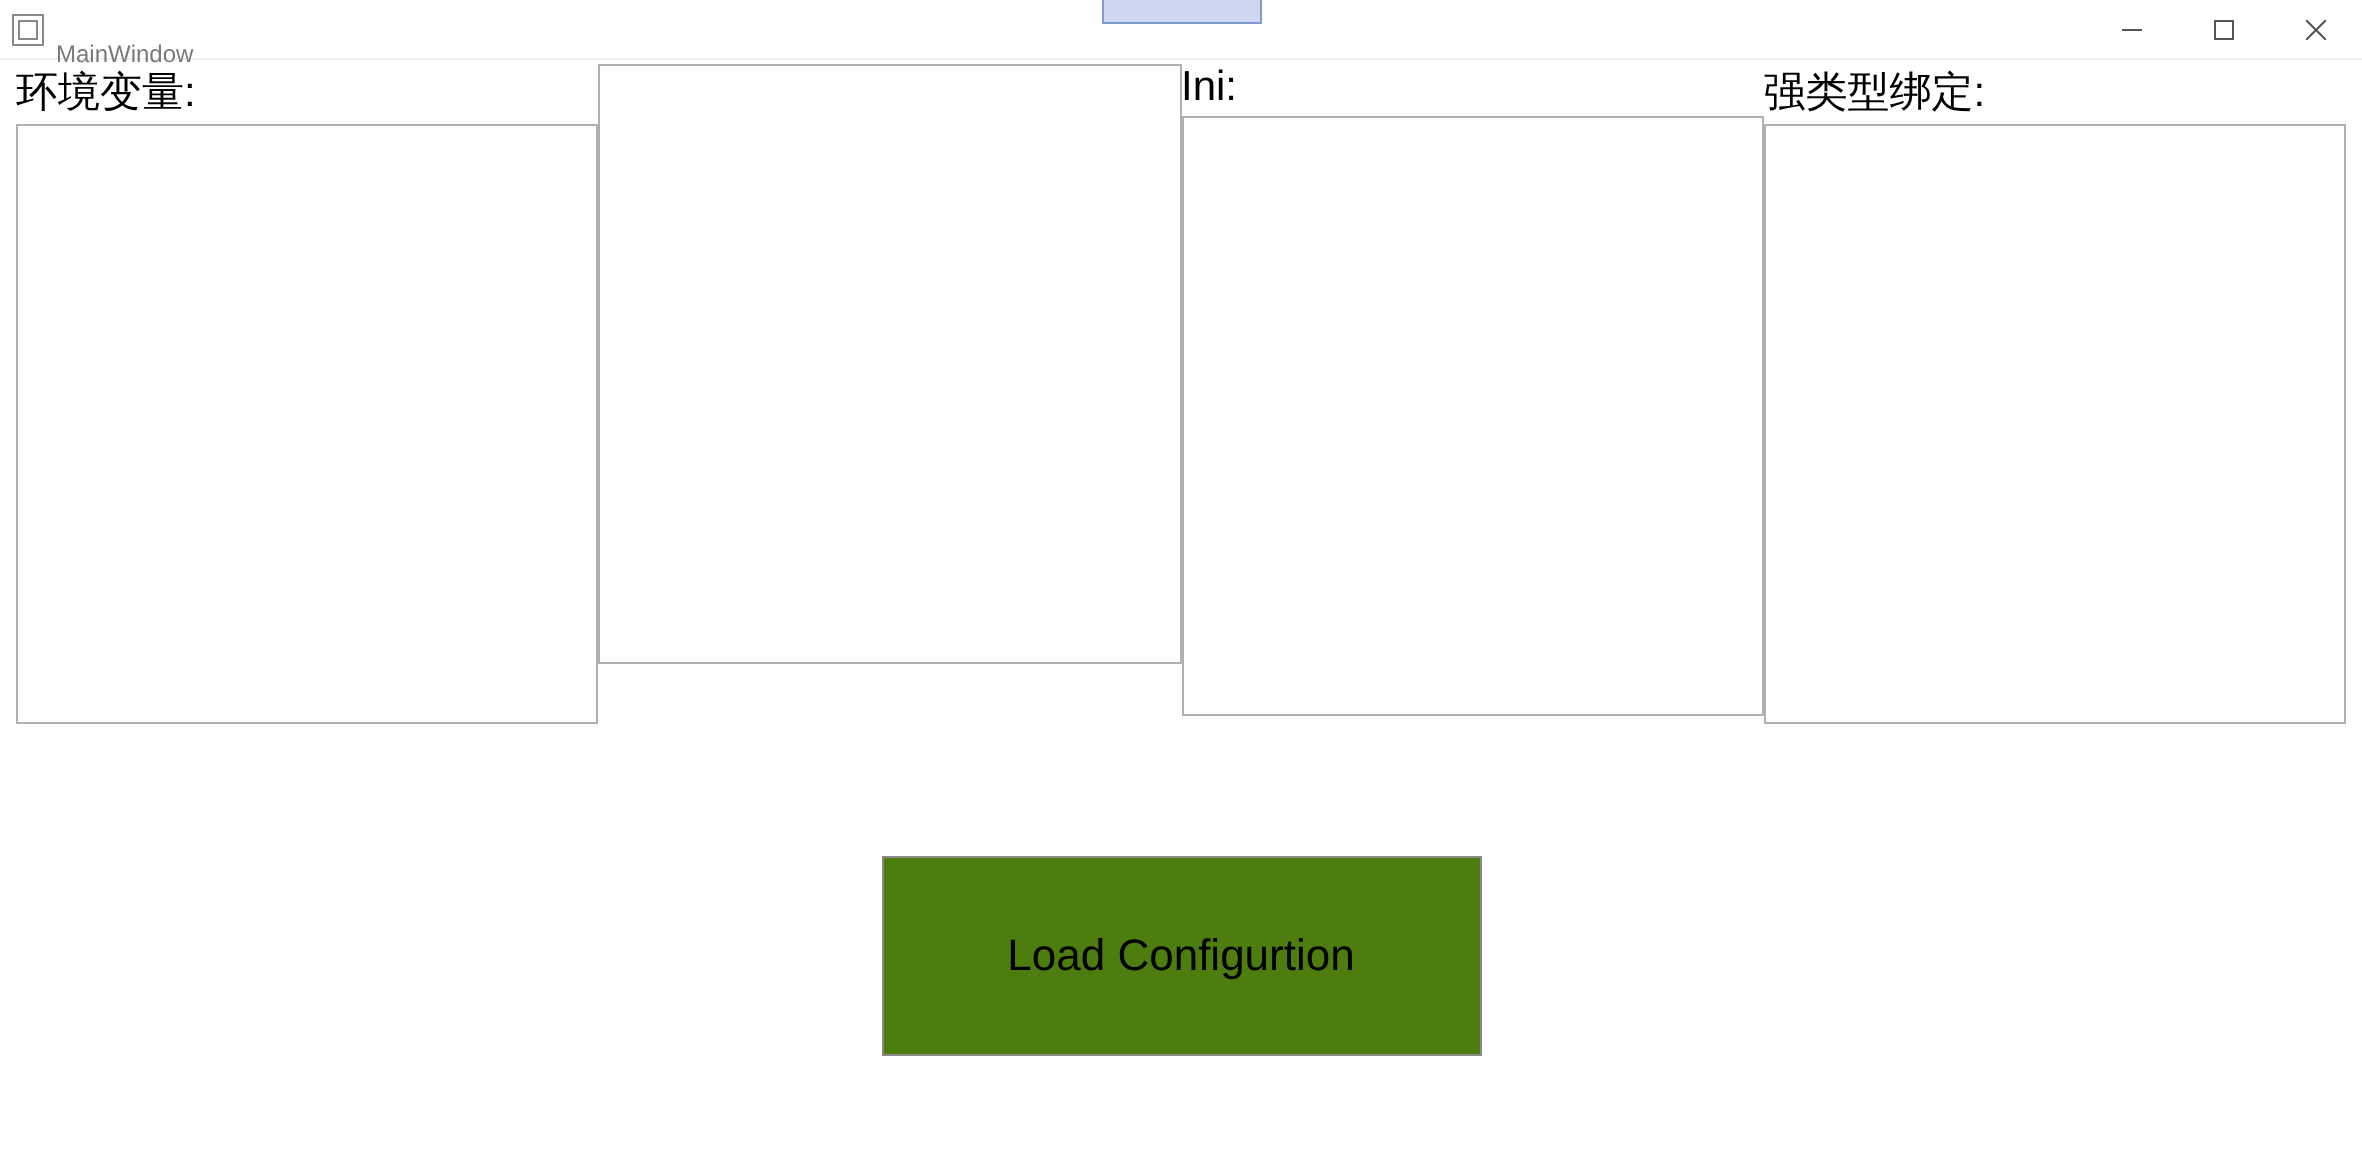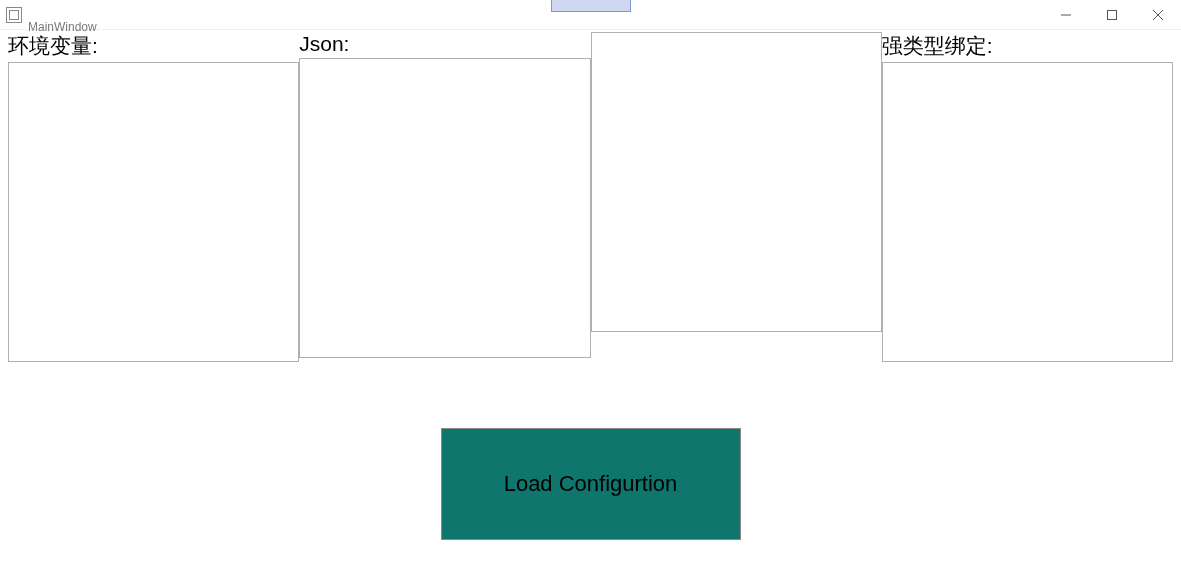--- a/index.html
+++ b/index.html
@@ -99,28 +99,28 @@
       padding: 2px;
       resize: none;
       outline: none;
     }
     .button-row {
       display: flex;
       justify-content: center;
       margin-top: 66px;
     }
     .load-btn {
-      background: #0f766e;
+      background: #4d7c0f;
       border: 1px solid #8a8a8a;
       font-size: 22px;
       font-family: "Microsoft YaHei", "Segoe UI", sans-serif;
       color: #000;
       padding: 0;
       width: 300px;
-      height: 112px;
+      height: 100px;
       cursor: default;
     }
   </style>
 </head>
 <body>
 
 <div class="titlebar">
   <span class="titlebar-icon"></span>
   <span class="titlebar-text">MainWindow</span>
   <div class="titlebar-debug-tab"></div>
@@ -144,24 +144,24 @@
   </div>
 </div>
 
 <div class="content">
   <div class="columns">
     <div class="col">
       <div class="col-label">环境变量:</div>
       <textarea class="textbox" style=""></textarea>
     </div>
     <div class="col">
-      <div class="col-label">Json:</div>
       <textarea class="textbox" style=""></textarea>
     </div>
     <div class="col">
+      <div class="col-label">Ini:</div>
       <textarea class="textbox" style=""></textarea>
     </div>
     <div class="col">
       <div class="col-label">强类型绑定:</div>
       <textarea class="textbox" style=""></textarea>
     </div>
   </div>
 
   <div class="button-row">
     <button class="load-btn">Load Configurtion</button>

